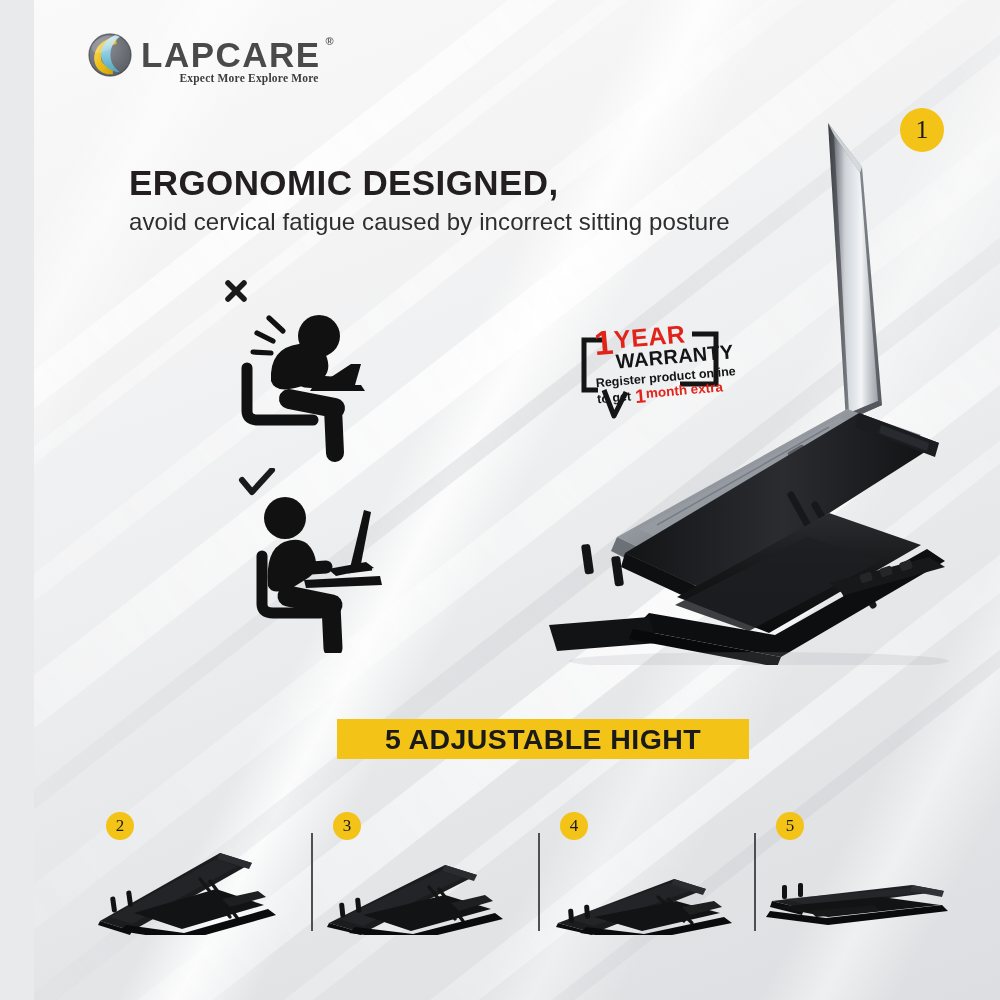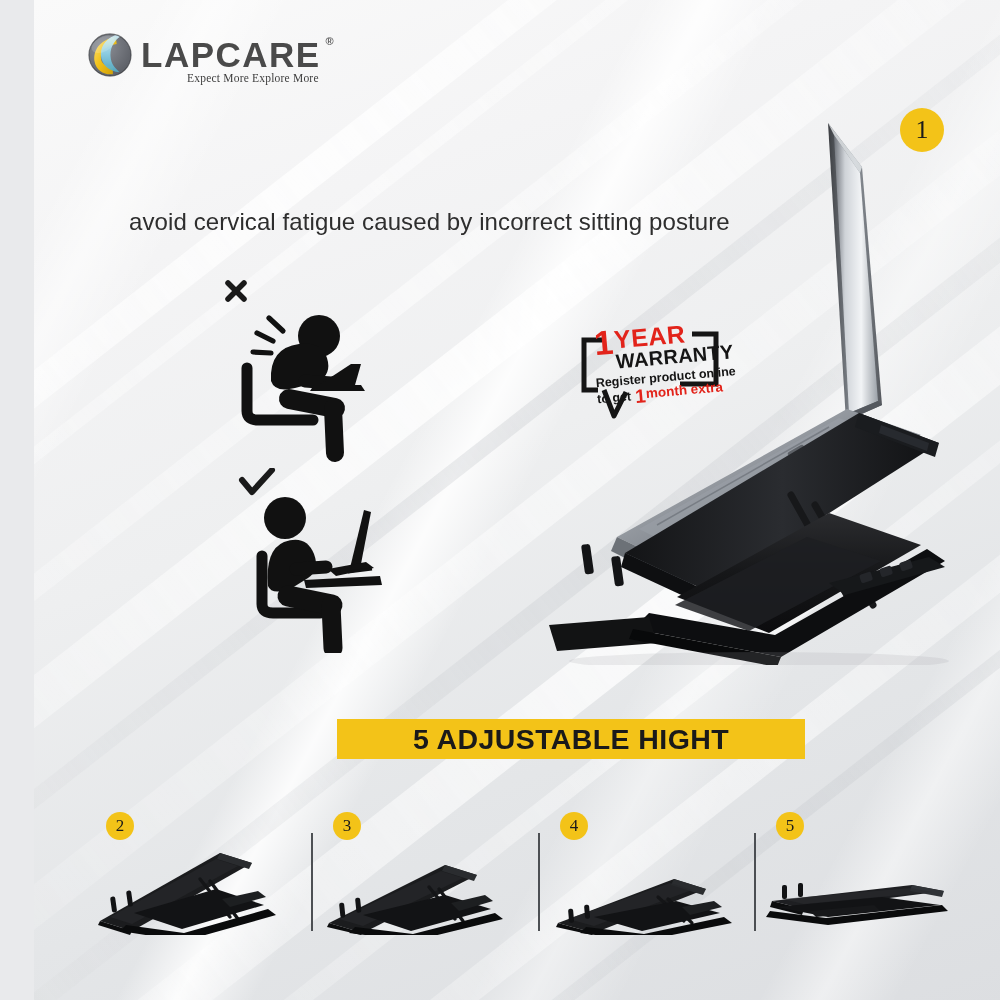--- a/index.html
+++ b/index.html
@@ -30,20 +30,21 @@
     font-weight:bold;font-size:35px;letter-spacing:1.5px;color:#4a4a4a;
     line-height:36px;margin-top:6px;
   }
   #logo-reg{
     position:absolute;right:-13px;top:4px;font-size:11px;color:#5a5a5a;font-weight:bold;
   }
   #logo-tag{
     font-family:"Liberation Serif", serif;
     font-size:11.5px;color:#3d3d3d;text-align:right;margin-top:-1px;letter-spacing:.2px;
     padding-right:2px;
+    font-weight:bold;
   }
 
   
   #headline{
     position:absolute;left:95px;top:163px;
     font-weight:bold;font-size:35px;letter-spacing:.4px;color:#231f20;
     white-space:nowrap;
   }
   #subhead{
     position:absolute;left:95px;top:208px;
@@ -71,21 +72,21 @@
   #badge-2{left:72px;top:812px;}
   #badge-3{left:299px;top:812px;}
   #badge-4{left:526px;top:812px;}
   #badge-5{left:742px;top:812px;}
 
   
   #hero{position:absolute;left:495px;top:105px;width:430px;height:560px;}
 
   
   #banner{
-    position:absolute;left:303px;top:719px;width:468px;height:40px;
+    position:absolute;left:303px;top:719px;width:412px;height:40px;
     background:#f3c318;display:flex;align-items:center;justify-content:center;
   }
   #banner-text{
     font-weight:bold;font-size:28.5px;color:#1a1a1a;letter-spacing:.4px;white-space:nowrap;
   }
 
   
   .stand{position:absolute;}
   #stand-2{left:58px;top:835px;width:200px;height:100px;}
   #stand-3{left:285px;top:835px;width:200px;height:100px;}
@@ -165,20 +166,21 @@
       </g>
       <circle cx="50" cy="50" r="44" fill="none" stroke="#1e1f22" stroke-width="2.2" opacity=".55"></circle>
     </svg>
     <div id="logo-text-wrap">
       <div id="logo-word">LAPCARE</div>
       <div id="logo-reg">®</div>
       <div id="logo-tag">Expect More Explore More</div>
     </div>
   </div>
 
+  <div id="headline">ERGONOMIC DESIGNED,</div>
   <div id="subhead">avoid cervical fatigue caused by incorrect sitting posture</div>
 
   <svg class="posture" id="posture-bad" viewBox="0 0 200 185">
 
     <g stroke="#1a1a1a" stroke-width="5.5" stroke-linecap="round">
       <line x1="19" y1="5" x2="35" y2="21"></line>
       <line x1="35" y1="5" x2="19" y2="21"></line>
     </g>
 
     <g stroke="#111" stroke-width="5.2" stroke-linecap="round">

